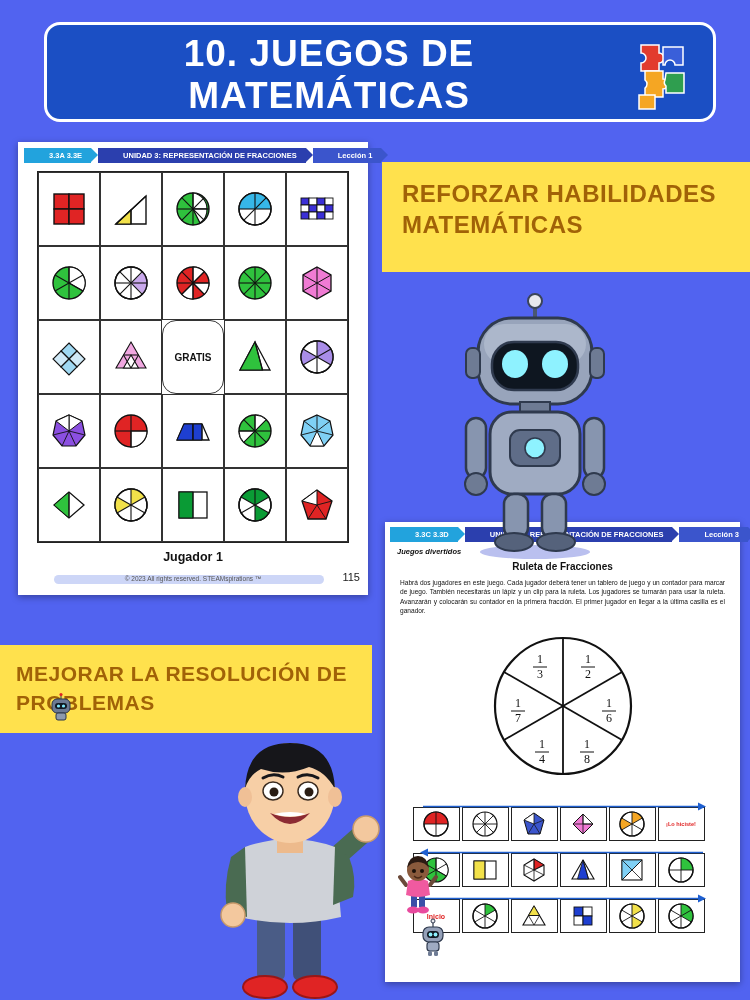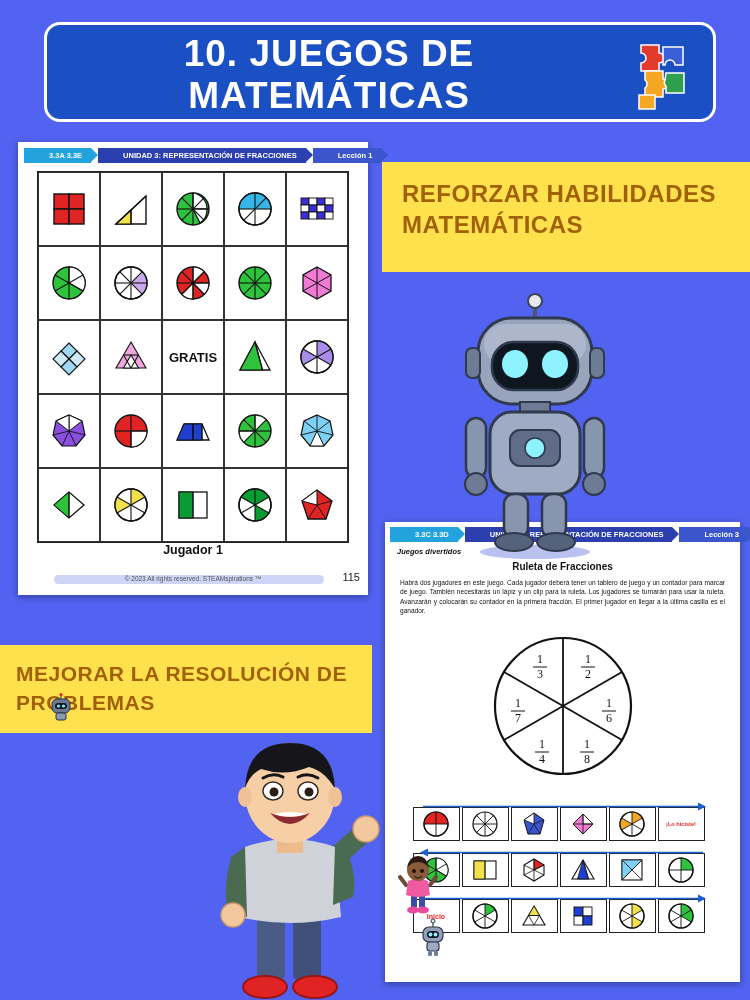--- a/index.html
+++ b/index.html
@@ -67,23 +67,23 @@
   .bingo-grid{
     margin:8px auto 0; width:312px; height:372px;
     display:grid; grid-template-columns:repeat(5,1fr); grid-template-rows:repeat(5,1fr);
     border:1.4px solid #222;
   }
   .cell{
     border:1.1px solid #333; display:flex; align-items:center; justify-content:center;
     overflow:hidden; background:#fff;
   }
   .cell svg{ display:block; }
-  .gratis{ font-size:13px; font-weight:bold; color:#111; }
-
-  .player-label{ text-align:center; font-weight:bold; font-size:12.5px; color:#111; }
+  .gratis{ font-size:10px; font-weight:bold; color:#111;border-radius:14px; }
+
+  .player-label{ text-align:center; font-weight:bold; font-size:12.5px; margin-top:7px; color:#111; }
 
   .footer-bar{
     position:absolute; left:6px; right:6px; bottom:4px; height:22px;
   }
   .footer-line{
     position:absolute; left:30px; right:38px; top:6px; height:9px;
     background:#cdd6f7; border-radius:5px;
   }
   .footer-credit{
     position:absolute; left:0; right:0; top:6px; text-align:center;

